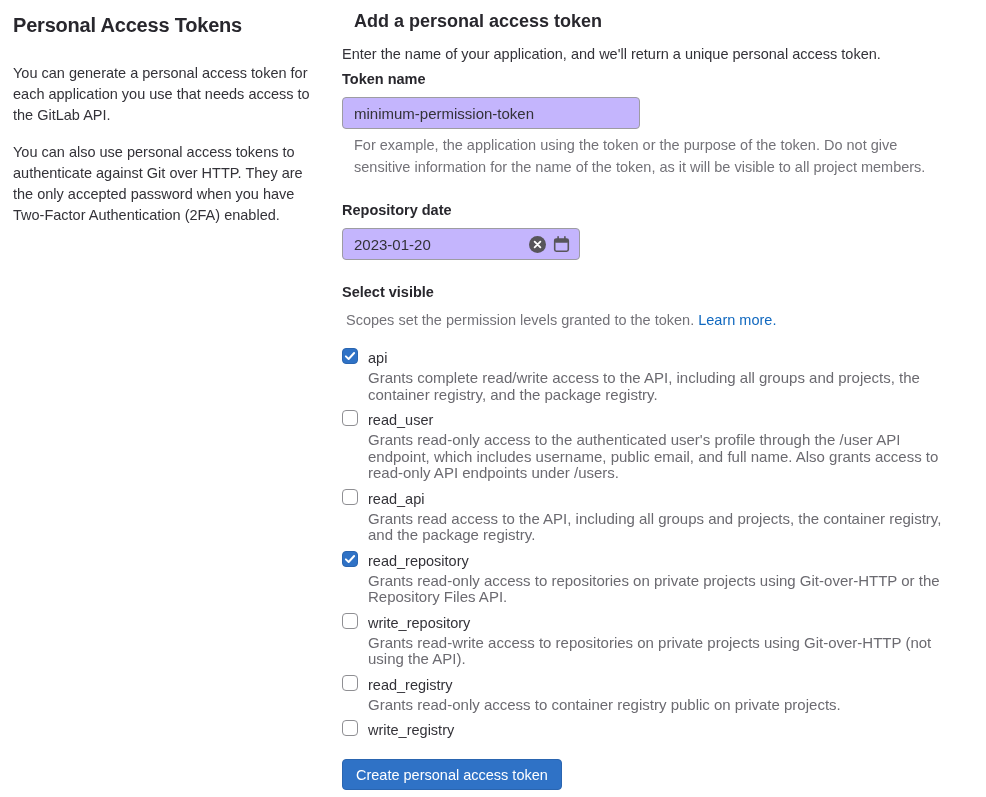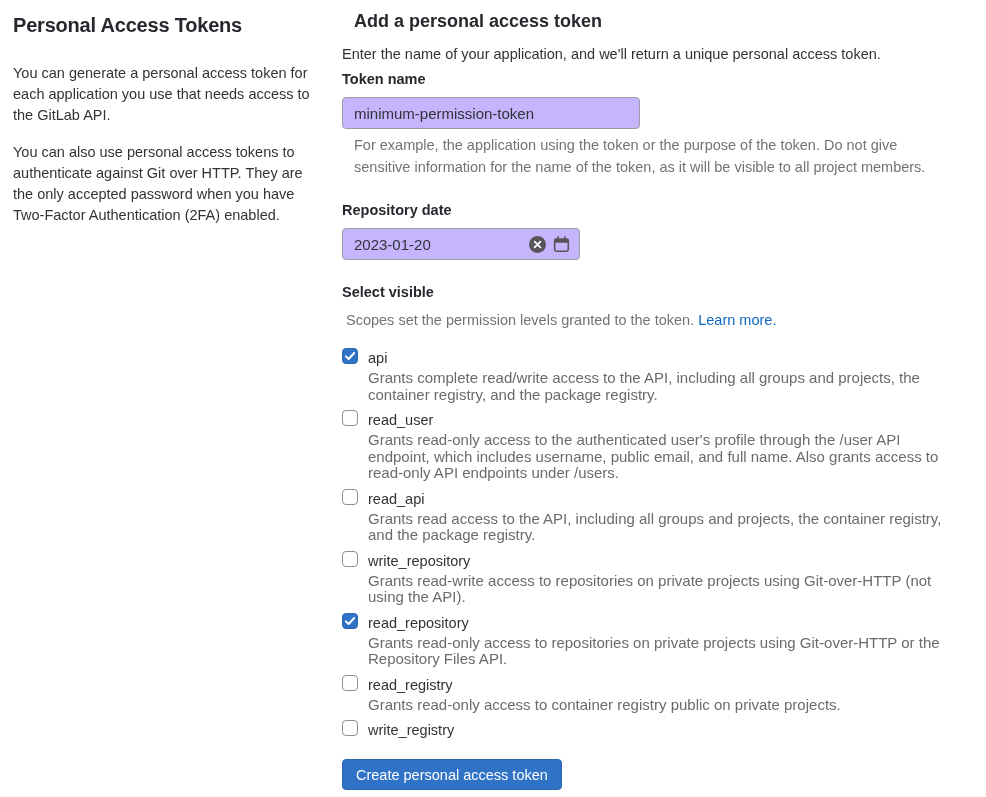--- a/index.html
+++ b/index.html
@@ -145,45 +145,45 @@
       <span class="checkbox">
         
       </span>
       <span class="scope-name">read_api</span>
     </div>
     <p class="scope-desc">Grants read access to the API, including all groups and projects, the container registry, and the package registry.</p>
   </div>
 
   <div class="scope-item">
     <div class="scope-row">
-      <span class="checkbox">
-        
-      </span>
-      <span class="scope-name">write_repository</span>
-    </div>
-    <p class="scope-desc">Grants read-write access to repositories on private projects using Git-over-HTTP (not using the API).</p>
-  </div>
-
-  <div class="scope-item">
-    <div class="scope-row">
       <span class="checkbox checked">
         <svg width="12" height="12" viewBox="0 0 16 16" aria-hidden="true">
           <path d="M2.5 8.5 L6.2 12 L13.5 4" stroke="#ffffff" stroke-width="2.6" fill="none" stroke-linecap="round" stroke-linejoin="round"></path>
         </svg>
       </span>
       <span class="scope-name">read_repository</span>
     </div>
     <p class="scope-desc">Grants read-only access to repositories on private projects using Git-over-HTTP or the Repository Files API.</p>
   </div>
 
   <div class="scope-item">
     <div class="scope-row">
       <span class="checkbox">
         
       </span>
+      <span class="scope-name">write_repository</span>
+    </div>
+    <p class="scope-desc">Grants read-write access to repositories on private projects using Git-over-HTTP (not using the API).</p>
+  </div>
+
+  <div class="scope-item">
+    <div class="scope-row">
+      <span class="checkbox">
+        
+      </span>
       <span class="scope-name">read_registry</span>
     </div>
     <p class="scope-desc">Grants read-only access to container registry public on private projects.</p>
   </div>
 
   <div class="scope-item">
     <div class="scope-row">
       <span class="checkbox">
         
       </span>

